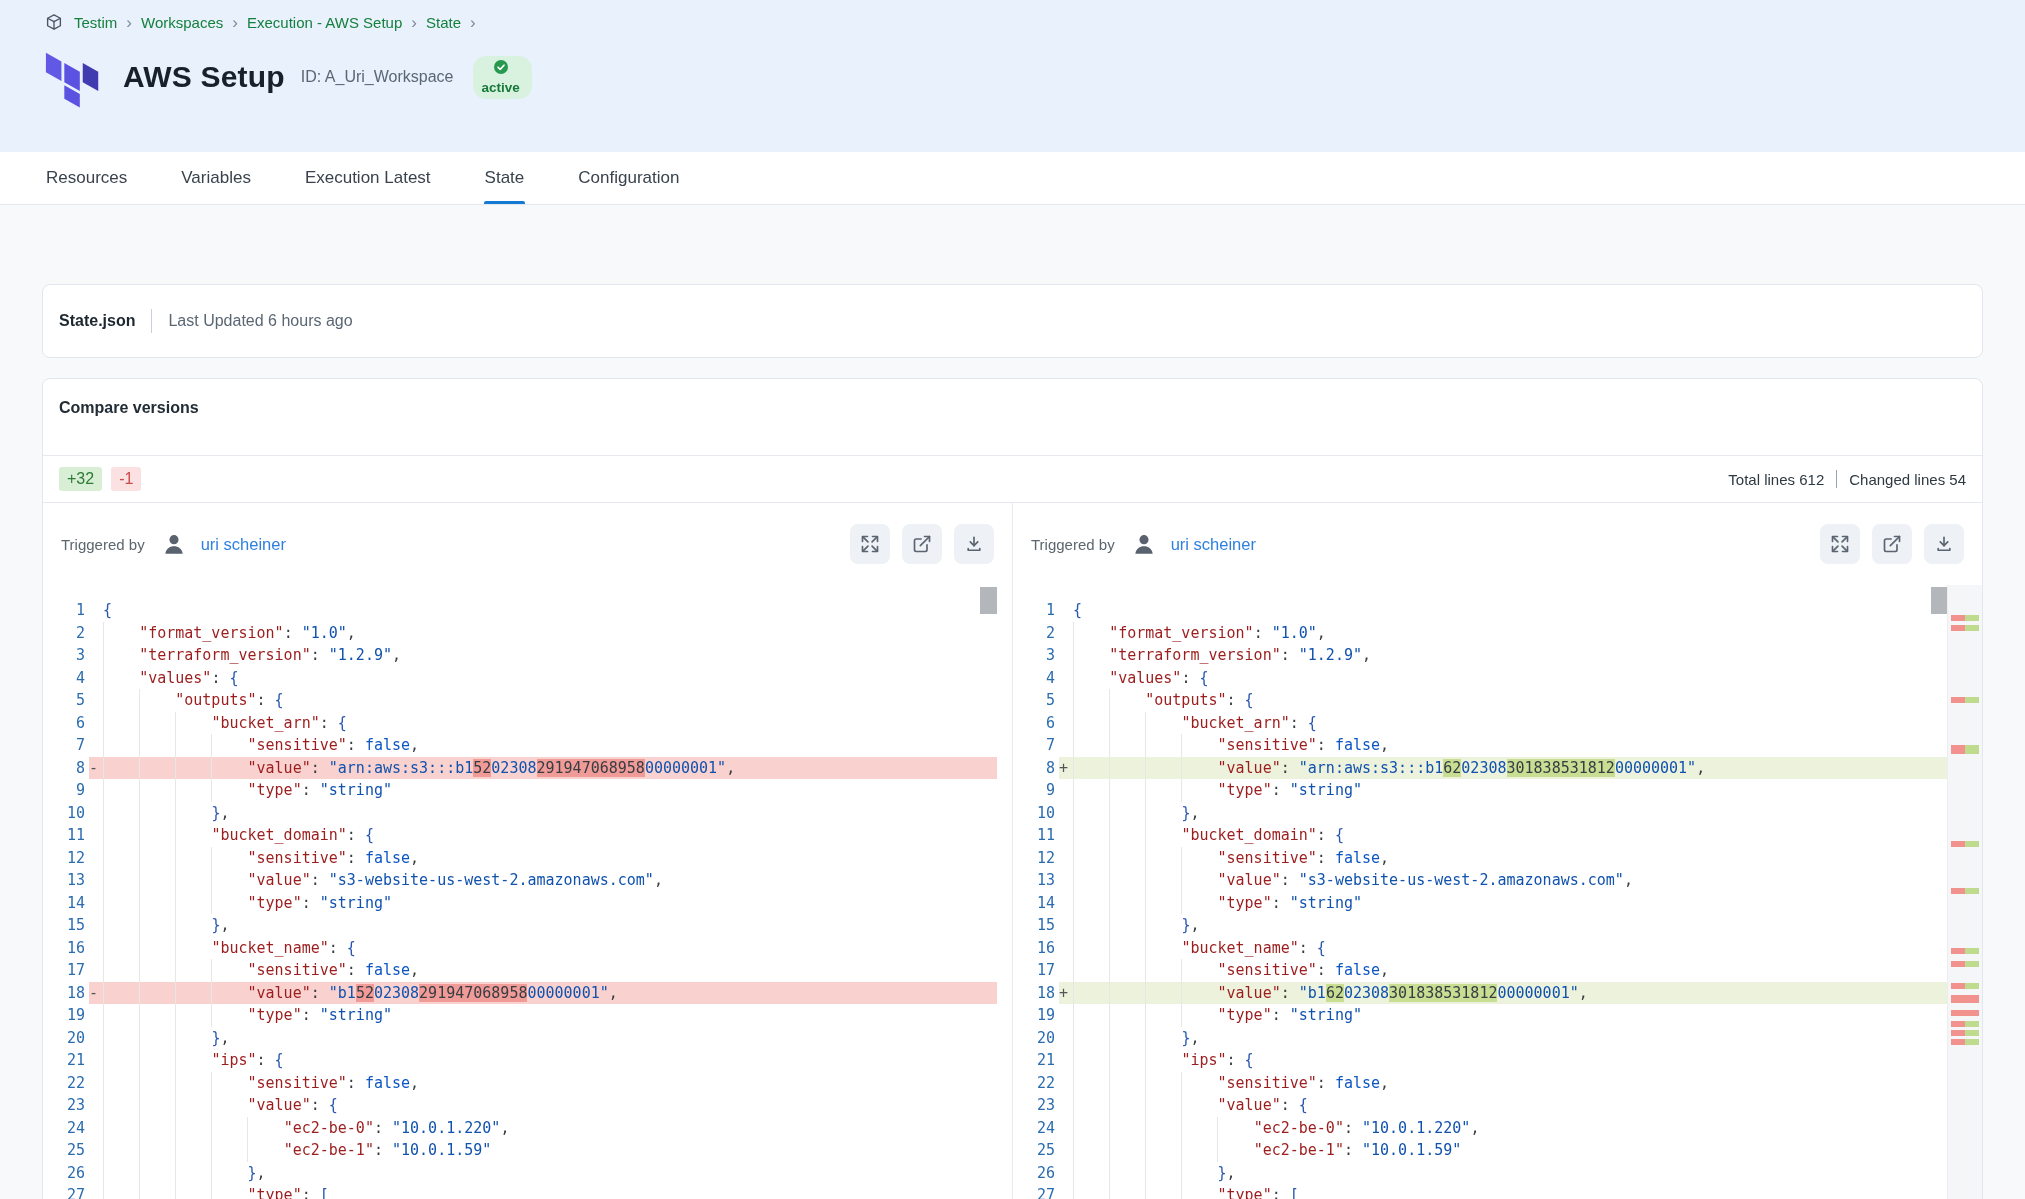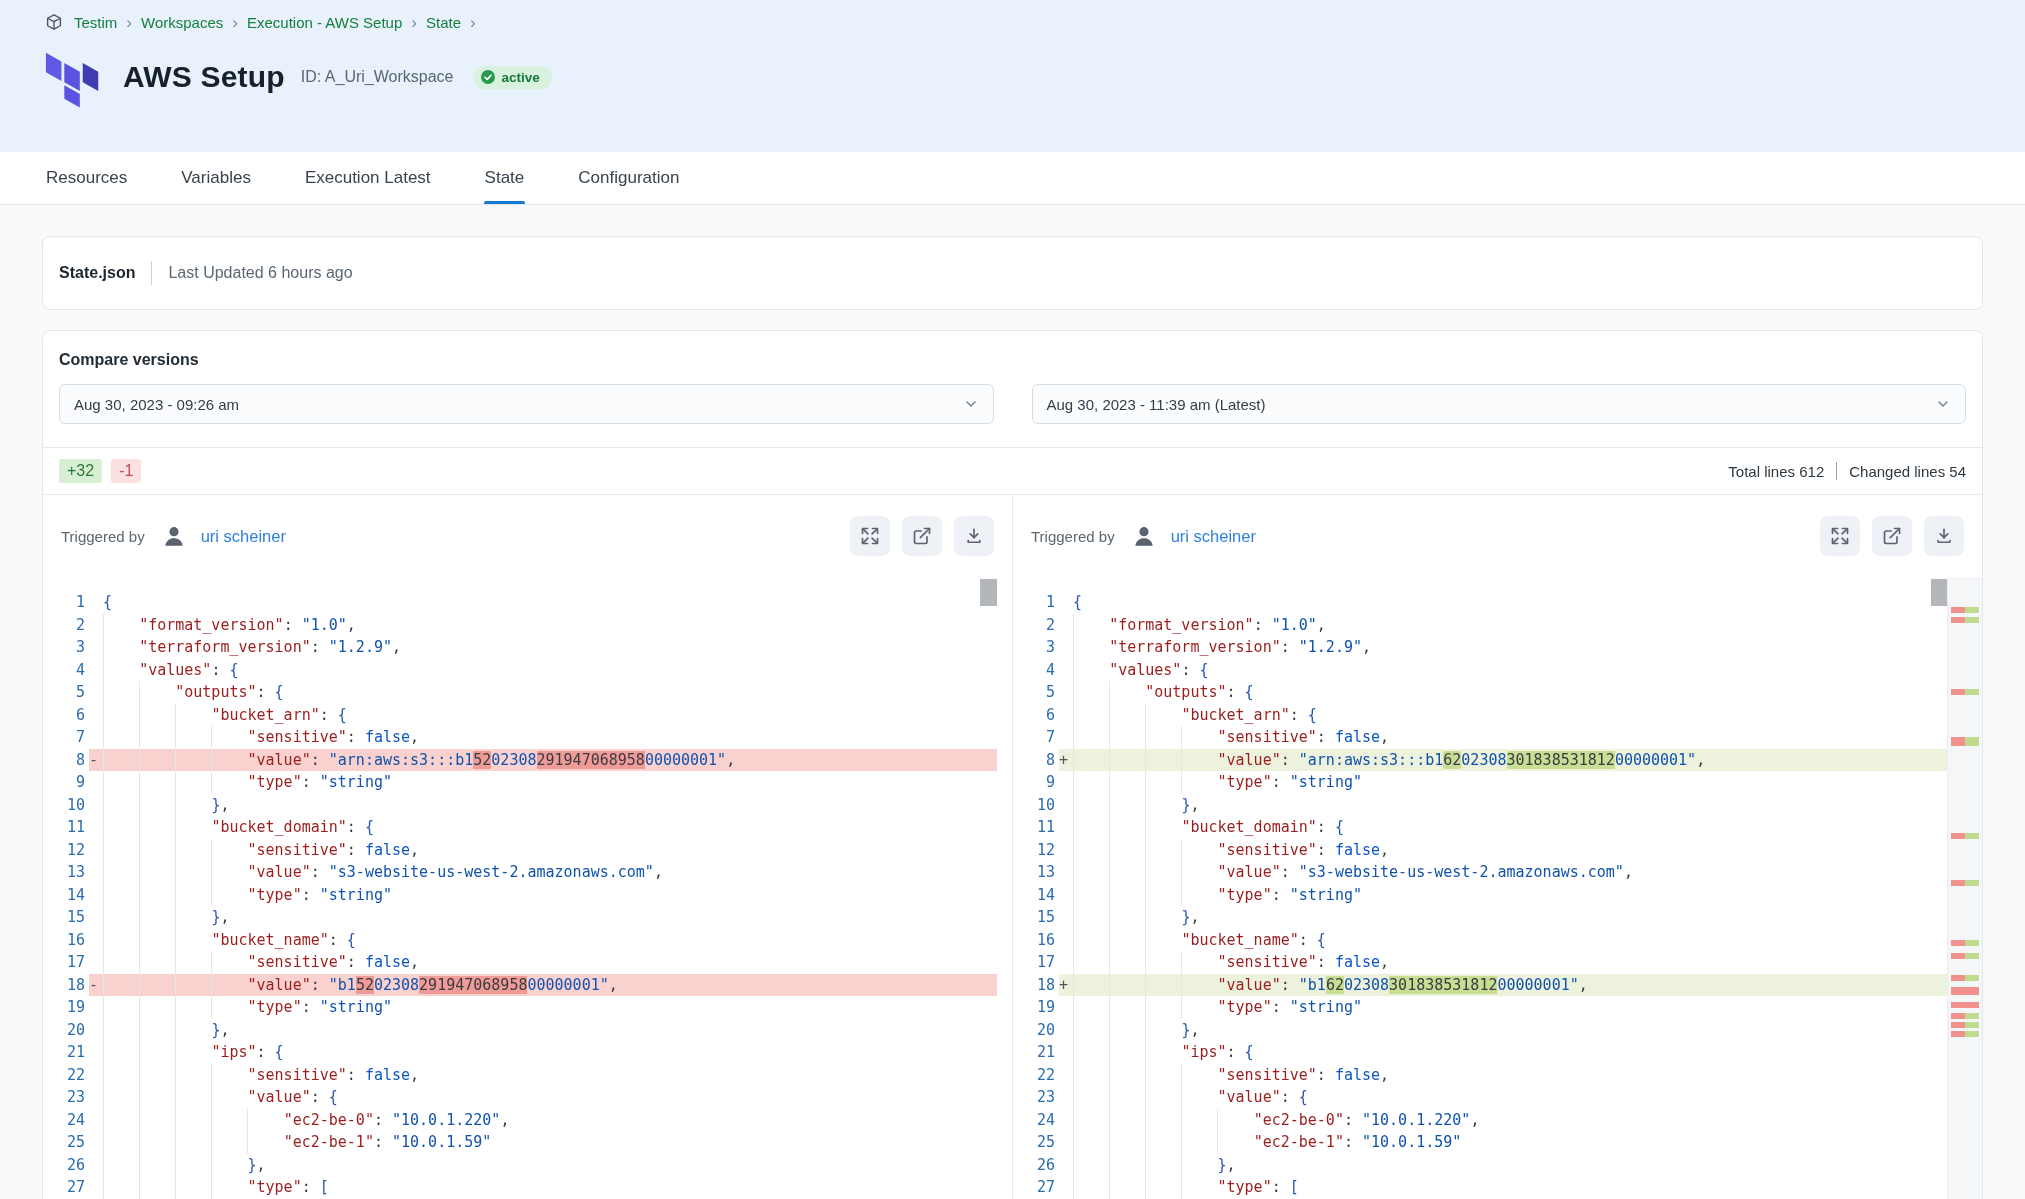--- a/index.html
+++ b/index.html
@@ -12,35 +12,35 @@
   .breadcrumb .crumb { color:#15803d; text-decoration:none; cursor:pointer; }
   .breadcrumb .sep { color:#7e8b99; font-size:17px; line-height:1; }
   .breadcrumb .bc-icon { display:flex; color:#4a5560; margin-right:2px; }
 
   .title-row { display:flex; align-items:center; margin-top:15px; }
   .tf-logo { width:58px; height:62px; margin-right:20px; flex:none; }
   .ws-title { font-size:30px; font-weight:600; color:#16212c; letter-spacing:.2px; }
   .ws-id { font-size:16px; color:#5a6673; margin-left:16px; }
   .status-badge { margin-left:20px; display:inline-flex; align-items:center; gap:6px;
     background:#d9f2e0; color:#17793a; font-size:13.5px; font-weight:700;
-    padding:4px 12px 4px 8px; border-radius:13px; }
+    padding:4px 12px 4px 8px; border-radius:13px;flex-direction:column; }
   .meta { margin-left:auto; text-align:right; font-size:15px; line-height:35px; padding-top:2px;}
   .meta .lbl { color:#68737e; margin-right:8px; }
   .meta .val { color:#202b35; }
 
   
   .tabbar { background:#fff; border-bottom:1px solid #e3e8ed; padding:0 45px; display:flex; gap:52px; height:53px; }
   .tab { font-size:17px; color:#39434d; display:flex; align-items:center; position:relative; cursor:pointer; padding:0 1px; }
   .tab.active::after { content:""; position:absolute; left:0; right:0; bottom:0; height:3px; background:#1679d3; border-radius:2px 2px 0 0; }
 
   
   .main { padding:31px 42px 0 42px; }
   .card { background:#fff; border:1px solid #e2e7ed; border-radius:8px; }
 
-  .file-card { height:74px; display:flex; align-items:center; padding:8px 16px; margin-bottom:20px; }
+  .file-card { height:74px; display:flex; align-items:center; padding:8px 16px; margin-bottom:20px;margin-top:48px; }
   .file-name { font-size:16px; font-weight:700; color:#1d2730; }
   .vdiv { width:1px; height:24px; background:#c9d2da; margin:0 16px; }
   .file-updated { font-size:16px; color:#5a6673; }
 
   .compare-card { height:945px; overflow:hidden; }
   .compare-head { padding:20px 16px 23px 16px; }
   .compare-title { font-size:16px; font-weight:700; margin-bottom:15px; color:#222c35; }
   .selects { display:flex; gap:38px; }
   .select { flex:1; height:40px; border:1px solid #d7dde5; border-radius:6px; background:#fbfcfe;
     display:flex; align-items:center; justify-content:space-between; padding:0 14px;
@@ -147,38 +147,20 @@
   <div class="card file-card">
     <span class="file-name">State.json</span>
     <span class="vdiv"></span>
     <span class="file-updated">Last Updated 6 hours ago</span>
   </div>
 
   <div class="card compare-card">
 
     <div class="compare-head">
       <div class="compare-title">Compare versions</div>
-      <div class="selects">
-        <div class="select">
-          <span>Aug 30, 2023 - 09:26 am</span>
-          <span class="chev">
-            <svg width="16" height="16" viewBox="0 0 24 24" fill="none" stroke="currentColor" stroke-width="2" stroke-linecap="round" stroke-linejoin="round">
-                <polyline points="6 9 12 15 18 9"></polyline>
-              </svg>
-          </span>
-        </div>
-        <div class="select">
-          <span>Aug 30, 2023 - 11:39 am (Latest)</span>
-          <span class="chev">
-            <svg width="16" height="16" viewBox="0 0 24 24" fill="none" stroke="currentColor" stroke-width="2" stroke-linecap="round" stroke-linejoin="round">
-                <polyline points="6 9 12 15 18 9"></polyline>
-              </svg>
-          </span>
-        </div>
-      </div>
     </div>
 
     <div class="stats">
       <span class="badge-add">+32</span>
       <span class="badge-del">-1</span>
       <span class="totals">
         <span>Total lines 612</span>
         <span class="vdiv"></span>
         <span>Changed lines 54</span>
       </span>

